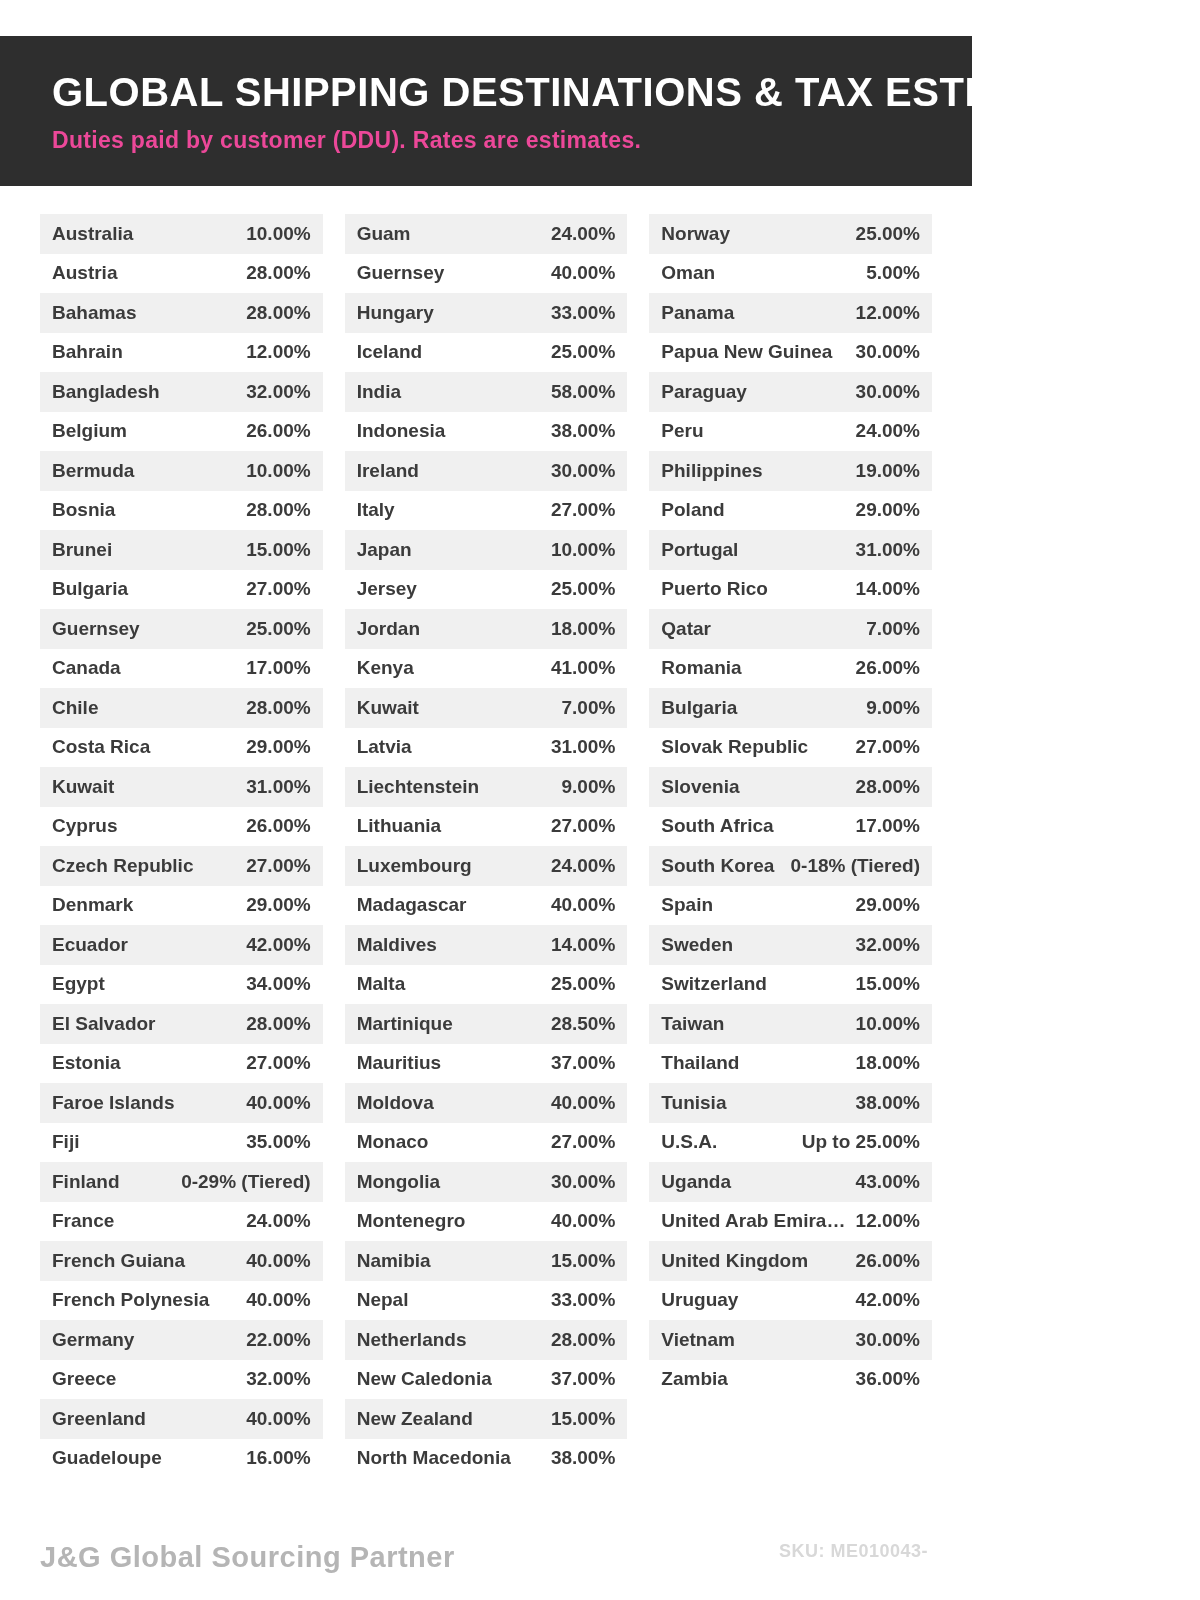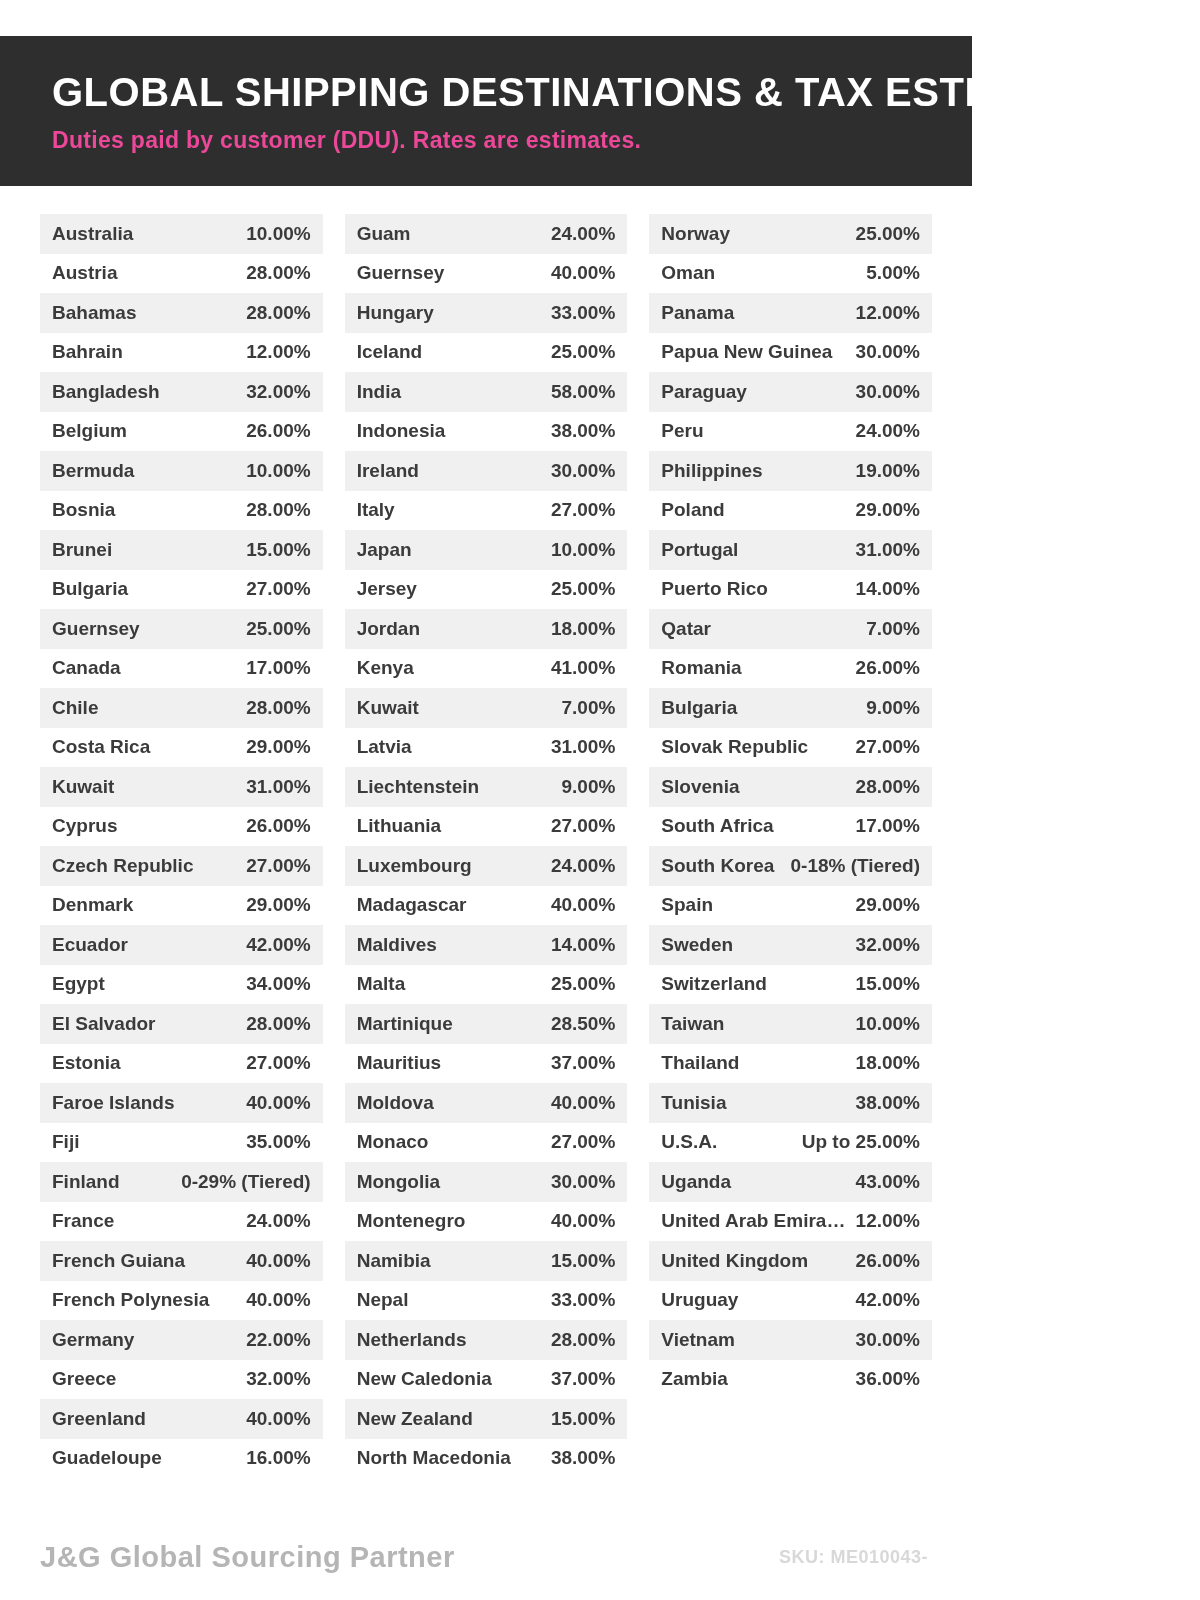--- a/index.html
+++ b/index.html
@@ -67,21 +67,21 @@
     white-space: nowrap;
     text-align: right;
   }
   .footer {
     position: absolute;
     left: 40px;
     right: 44px;
     top: 1505px;
     display: flex;
     justify-content: space-between;
-    align-items: center;
+    align-items: flex-start;
   }
   .footer .brand {
     font-size: 29px;
     font-weight: 800;
     color: #b5b5b5;
     letter-spacing: 0.5px;
   }
   .footer .sku {
     font-size: 18px;
     font-weight: 700;

